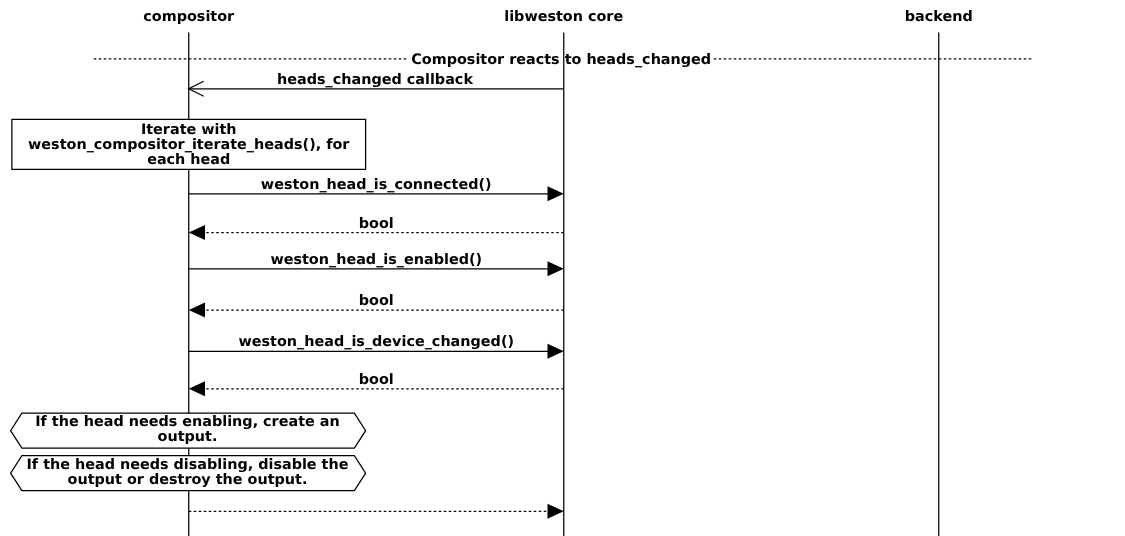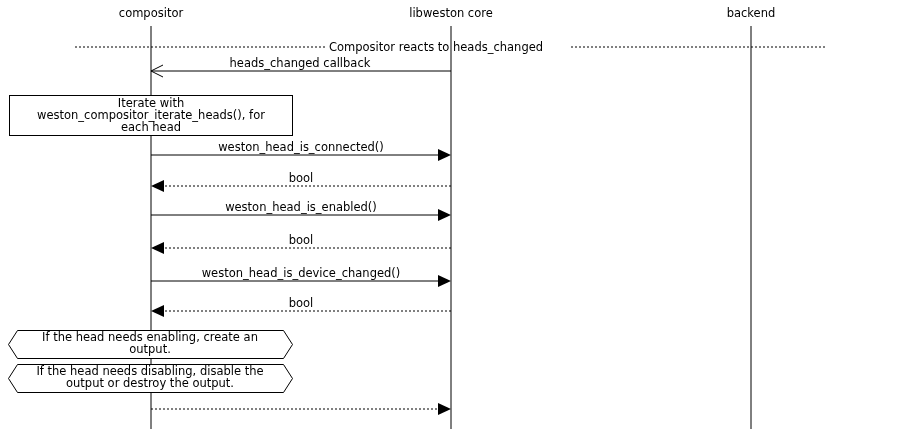--- a/index.html
+++ b/index.html
@@ -9,20 +9,21 @@
   }
   body {
     font-family: "DejaVu Sans", sans-serif;
   }
   #diagram-root {
     position: relative;
     width: 900px;
     height: 429px;
     background: #ffffff;
     overflow: hidden;
+    font-weight: bold;
   }
   svg#seq-svg {
     position: absolute;
     left: 0;
     top: 0;
     width: 900px;
     height: 429px;
     display: block;
   }
   .lifeline-label {

